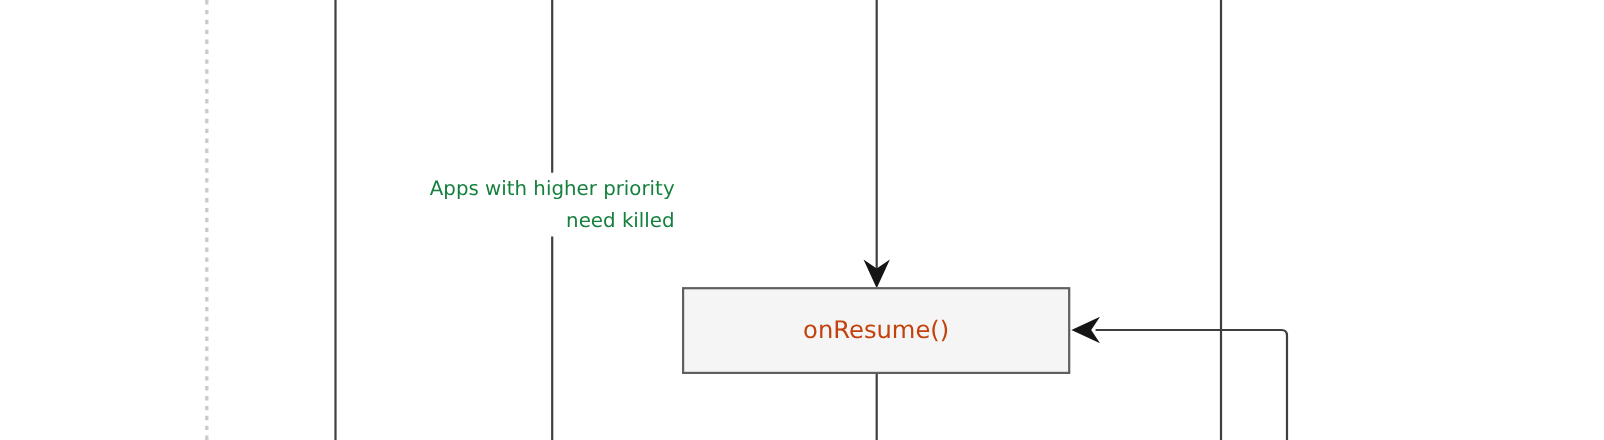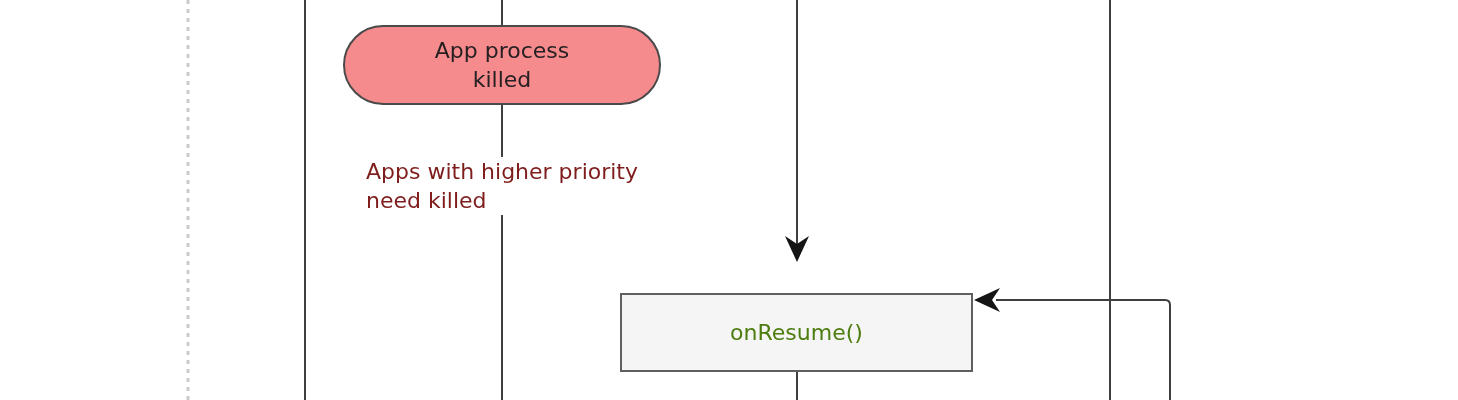--- a/index.html
+++ b/index.html
@@ -59,34 +59,33 @@
     border-radius: 40px;
     color: #262022;
   }
   .rect {
     left: 620px;
     top: 261px;
     width: 353px;
     height: 79px;
     background: #f5f5f5;
     border: 2px solid #5f5f5f;
-    color: #4d7c0f;
-    margin-top: 32px;
+    color: #c2410c;
   }
   .edge-label {
     position: absolute;
     left: 502px;
     top: 157px;
     transform: translateX(-50%);
     background: #ffffff;
     padding: 0 6px;
-    text-align: left;
-    font-size: 22px;
+    text-align: right;
+    font-size: 18px;
     line-height: 29px;
-    color: #7f1d1d;
+    color: #15803d;
     white-space: nowrap;
   }
   .edge-label span { display: block; }
 </style>
 </head>
 <body>
 
 <div class="canvas">
 
   <svg class="edges" width="1458" height="400" viewBox="0 0 1458 400" xmlns="http://www.w3.org/2000/svg">
@@ -100,24 +99,20 @@
     <line class="edge" x1="797" y1="0" x2="797" y2="245"></line>
 
     <line class="edge" x1="797" y1="339" x2="797" y2="400"></line>
 
     <path class="edge" d="M 996 300 L 1165 300 Q 1170 300 1170 305 L 1170 400"></path>
 
     <path class="arrow" d="M 785 236 L 797 262 L 809 236 L 797 244 Z"></path>
     <path class="arrow" d="M 1000 288 L 974 300 L 1000 312 L 992 300 Z"></path>
   </svg>
 
-  <div class="node stadium">
-    <span>App process</span>
-    <span>killed</span>
-  </div>
 
   <div class="edge-label">
     <span>Apps with higher priority</span>
     <span>need killed</span>
   </div>
 
   <div class="node rect">
     <span>onResume()</span>
   </div>
 

